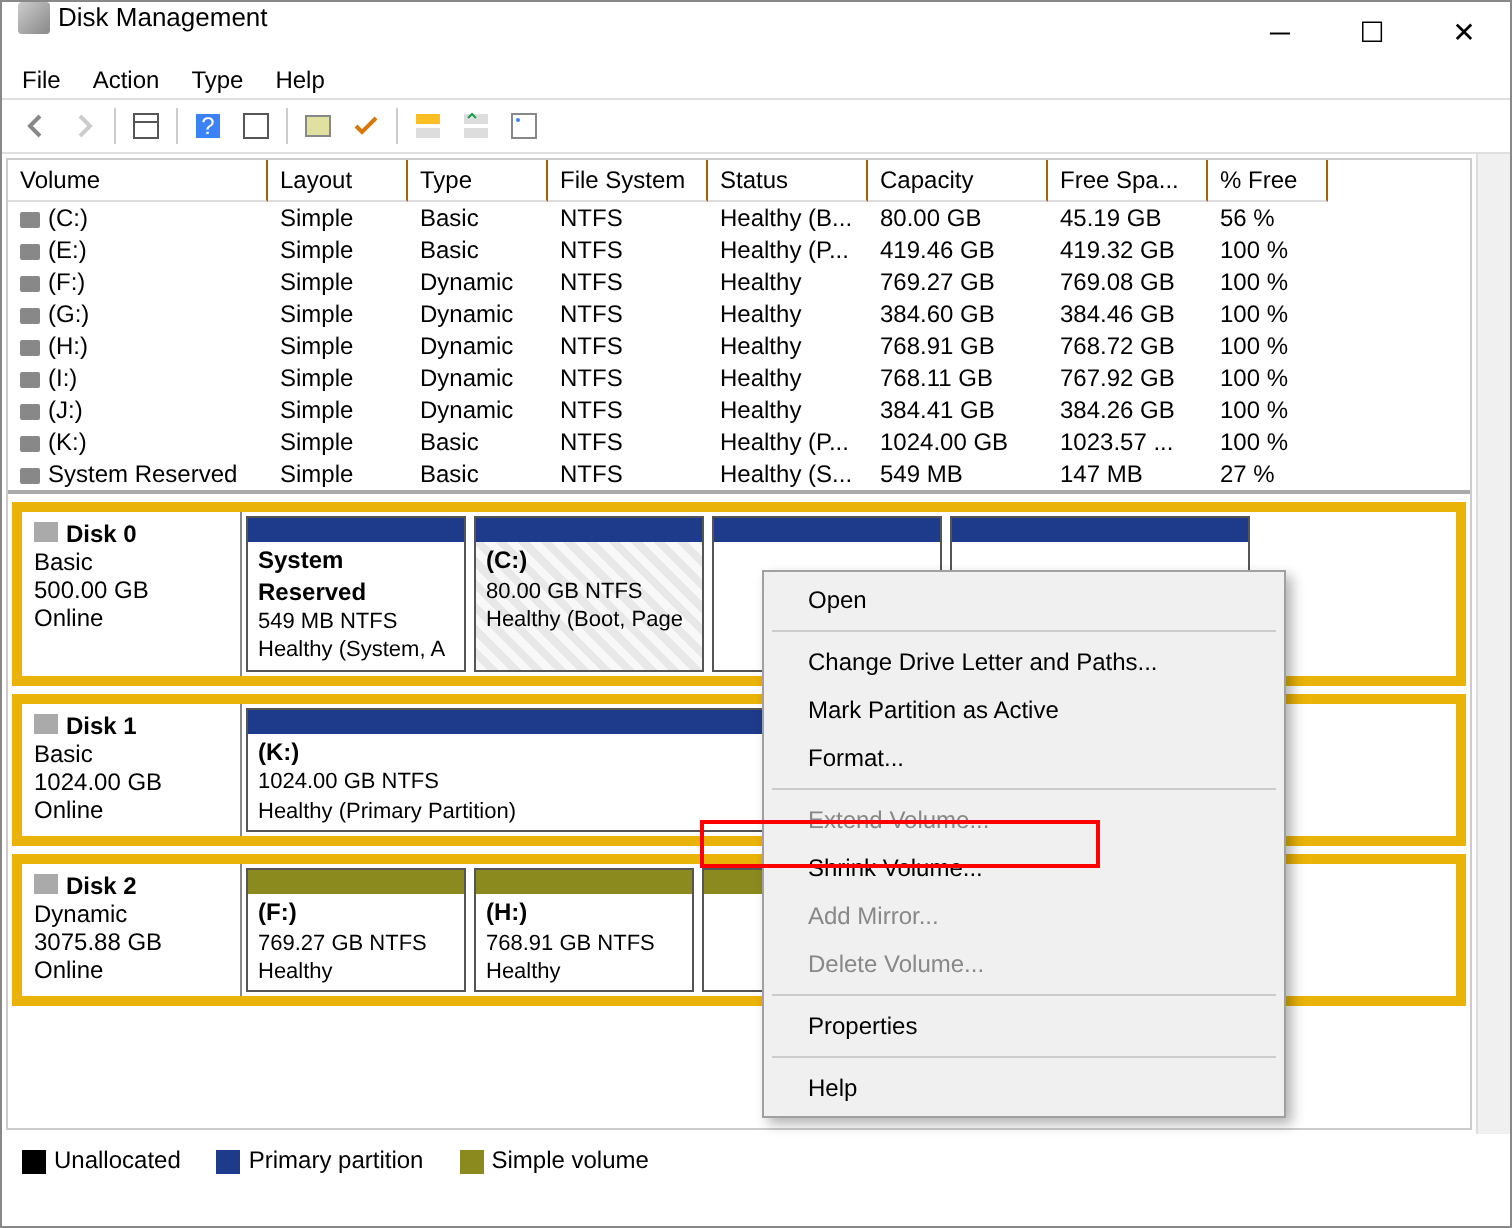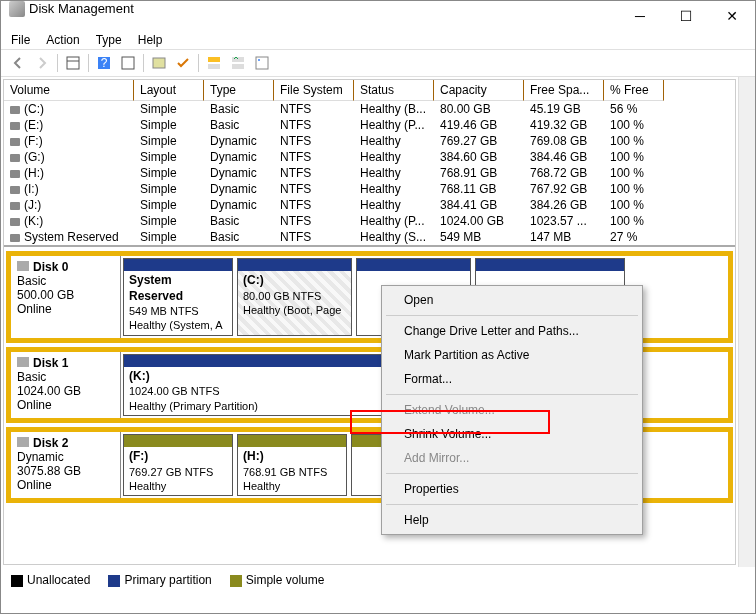--- a/index.html
+++ b/index.html
@@ -302,19 +302,20 @@
 <div class="ctxmenu">
   <div class="ctxitem">Open</div>
   <div class="ctxsep"></div>
   <div class="ctxitem">Change Drive Letter and Paths...</div>
   <div class="ctxitem">Mark Partition as Active</div>
   <div class="ctxitem">Format...</div>
   <div class="ctxsep"></div>
   <div class="ctxitem disabled">Extend Volume...</div>
   <div class="ctxitem">Shrink Volume...</div>
   <div class="ctxitem disabled">Add Mirror...</div>
+  <div class="ctxitem disabled">Delete Volume...</div>
   <div class="ctxsep"></div>
   <div class="ctxitem">Properties</div>
   <div class="ctxsep"></div>
   <div class="ctxitem">Help</div>
 </div>
 
 <div class="highlight"></div>
 
 </body></html>

